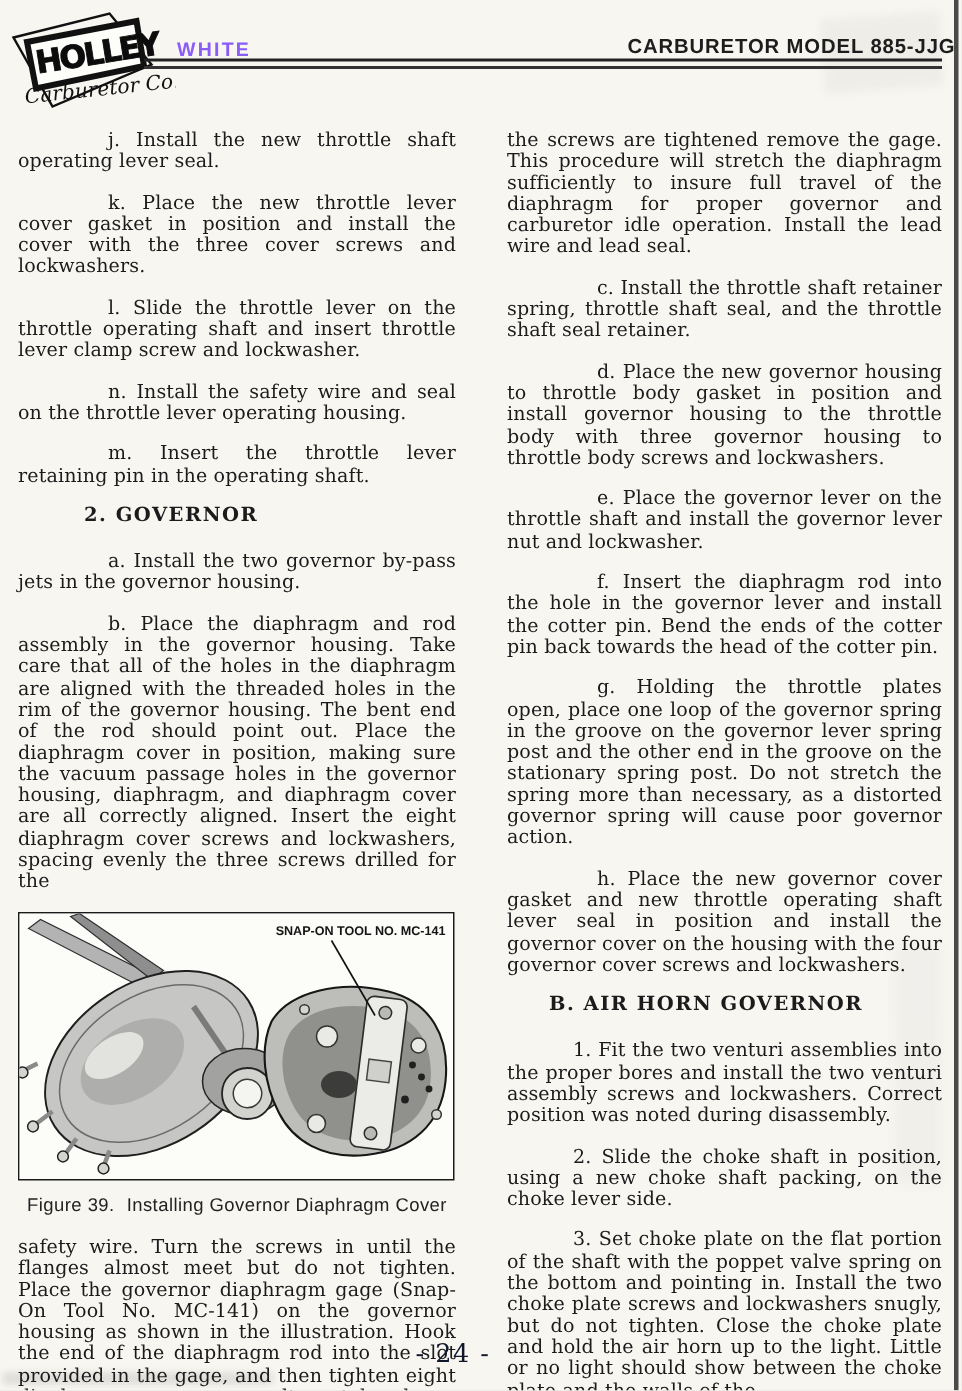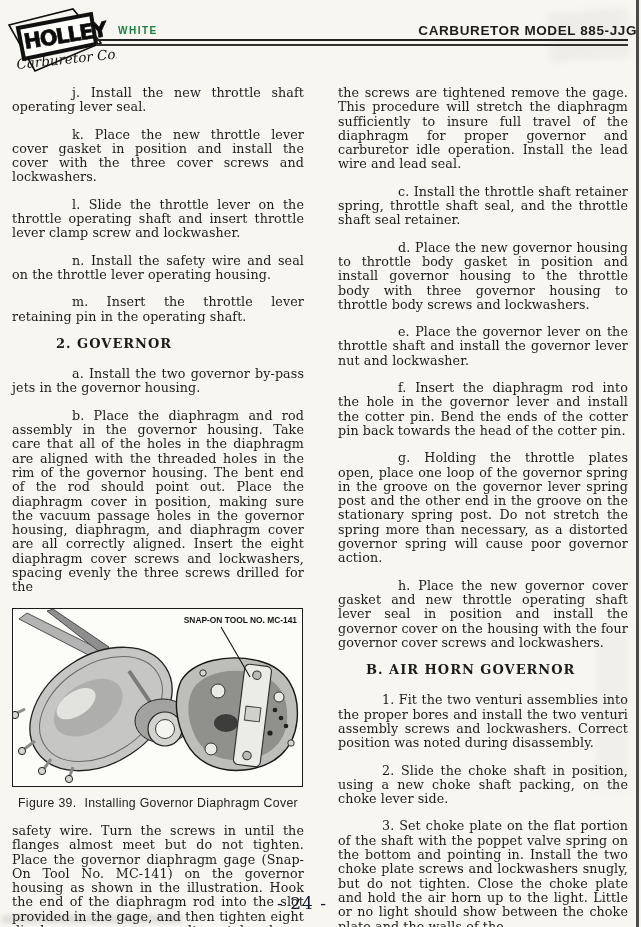--- a/index.html
+++ b/index.html
@@ -1,21 +1,21 @@
 <!DOCTYPE html>
 <html><head>
 <meta charset="utf-8">
 <style>
   html,body{margin:0;padding:0;background:#e8e6e0;}
   .page{position:relative;width:641px;height:927px;background:#f7f6f1;overflow:hidden;
         font-family:"DejaVu Serif","Liberation Serif",serif;color:#1b1b1b;}
   
   .logo-svg{position:absolute;left:5px;top:5px;}
   .white-label{position:absolute;left:118px;top:25px;font-family:"Liberation Sans",sans-serif;
-        font-weight:bold;font-size:10px;letter-spacing:1.5px;color:#15803d;}
+        font-weight:bold;font-size:13px;letter-spacing:1.5px;color:#8b5cf6;}
   .model-label{position:absolute;right:4px;top:23px;font-family:"Liberation Sans",sans-serif;
         font-weight:bold;font-size:13.5px;letter-spacing:.6px;color:#1d1d1d;}
   .rule{position:absolute;left:96px;width:532px;background:#222;}
   .rule1{top:39px;height:2px;}
   .rule2{top:44px;height:2px;background:#333;}
   
   .scanline{position:absolute;left:636px;top:0;width:2.5px;height:927px;background:#2b2b2b;opacity:.85;}
   .smudge{position:absolute;pointer-events:none;}
   .smudge1{left:548px;top:10px;width:80px;height:50px;background:#8f8f8f;opacity:.08;filter:blur(3px);transform:rotate(-4deg);}
   .smudge2{left:596px;top:630px;width:32px;height:160px;background:#9a9a9a;opacity:.07;filter:blur(4px);}

